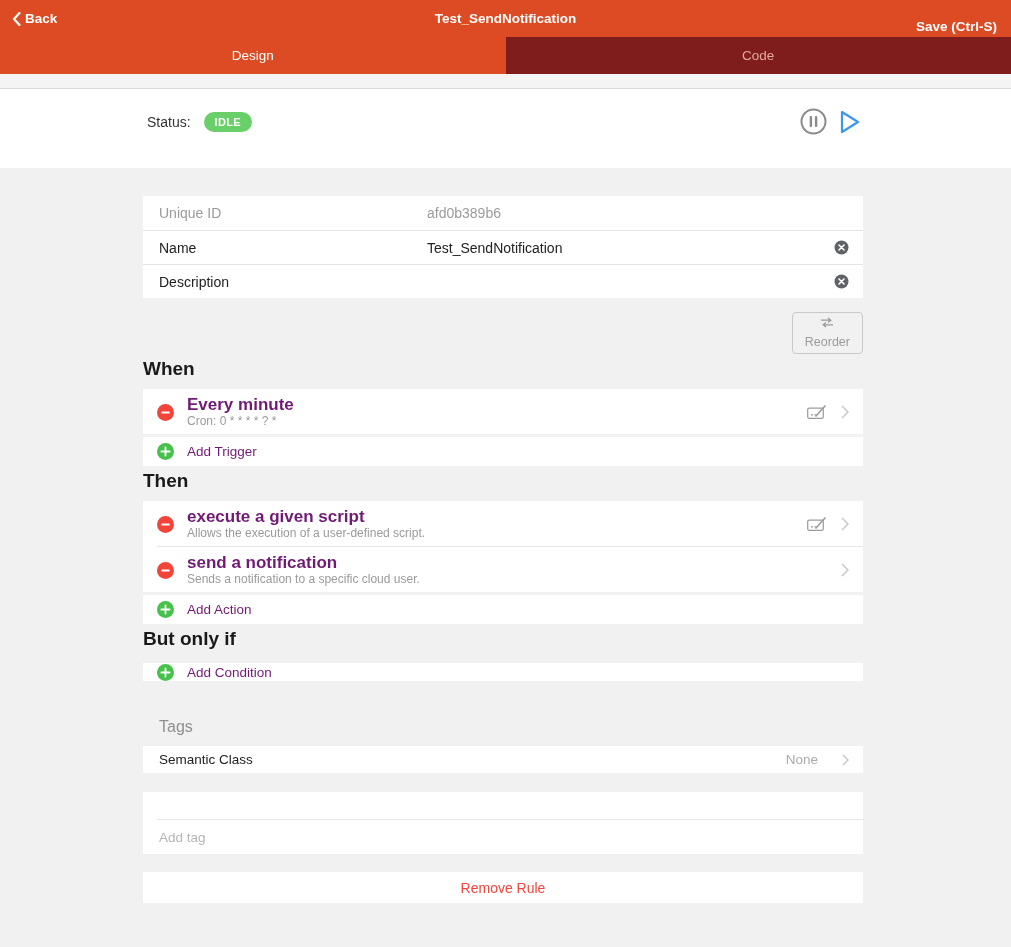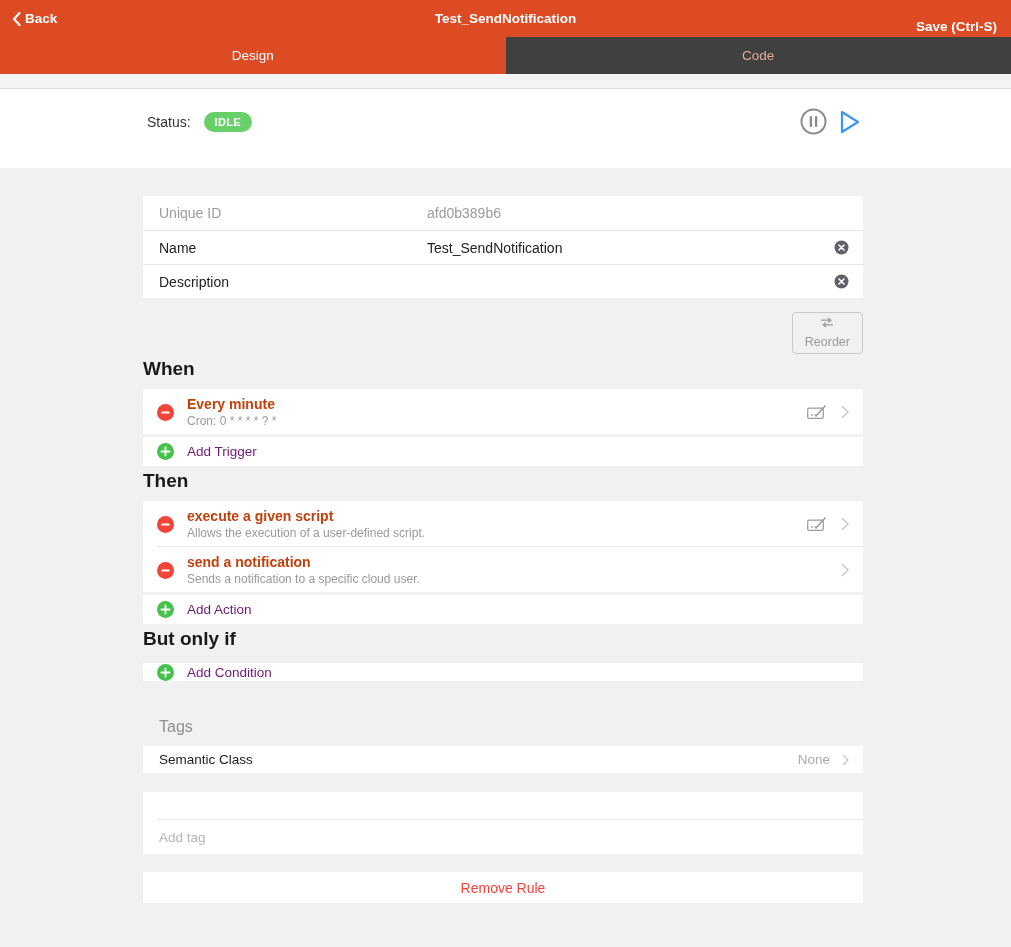--- a/index.html
+++ b/index.html
@@ -19,21 +19,21 @@
   .back { display: flex; align-items: center; gap: 4px; padding-left: 12px; cursor: pointer; text-align: center; }
   .topbar-title { position: absolute; left: 0; right: 0; text-align: center; pointer-events: none; }
   .save { margin-left: auto; padding-right: 14px; cursor: pointer; font-weight: 600; margin-top: 16px; }
   
   .tabs { display: flex; height: 37px; }
   .tab {
     flex: 1; display: flex; align-items: center; justify-content: center;
     font-size: 13.5px; cursor: pointer;
   }
   .tab.active { background: #dc4b23; color: #ffffff; }
-  .tab.inactive { background: #404040; color: #e5ab99; }
+  .tab.inactive { background: #7f1d1d; color: #e5ab99; }
   .substrip { height: 15px; background: #f4f4f4; border-bottom: 1px solid #d9d9d9; }
   
   .status-bar {
     background: #fff; height: 79px;
     display: flex; align-items: center;
     padding: 0 150px 14px 147px;
   }
   .status-label { font-size: 14px; color: #333; }
   .badge {
     margin-left: 13px; background: #69d069; color: #fff;
@@ -71,37 +71,37 @@
   .mt24 { margin-top: 24px; }
   .mt26 { margin-top: 26px; }
   
   .rule-row {
     display: flex; align-items: center;
     padding: 7px 14px 6px 14px; min-height: 42px; cursor: pointer;
   }
   .rule-divider { height: 1px; background: #e8e8e8; margin-left: 14px; }
   .rule-icon { flex-shrink: 0; margin-right: 13px; display: flex; }
   .rule-text { flex: 1; min-width: 0; }
-  .rule-title { font-size: 14px; font-weight: 700; color: #c2410c; line-height: 17px; }
+  .rule-title { font-size: 17px; font-weight: 700; color: #701a75; line-height: 17px; }
   .rule-subtitle { font-size: 12px; color: #9a9a9a; line-height: 14px; margin-top: 1px; }
   .rule-end { display: flex; align-items: center; gap: 14px; margin-left: 12px; }
   
   .add-row {
     display: flex; align-items: center; height: 29px;
     padding: 0 14px; margin-top: 3px; cursor: pointer;
   }
   .add-label { font-size: 13.5px; color: #701a75; margin-left: 13px; }
   
   .tags-label { font-size: 16px; color: #8f8f8f; margin: 37px 0 10px 16px; }
   .semantic-row {
     display: flex; align-items: center; height: 27px;
     padding: 0 14px 0 16px; cursor: pointer;
   }
   .semantic-label { font-size: 13.5px; color: #222; }
-  .semantic-value { margin-left: auto; display: flex; align-items: center; gap: 12px;
+  .semantic-value { margin-left: auto; display: flex; align-items: center; gap: 24px;
     font-size: 13.5px; color: #ababab; }
   .tags-card { margin-top: 19px; }
   .tag-empty-row { height: 27px; }
   .tag-input-row { height: 34px; display: flex; align-items: center; padding: 0 16px; }
   .tag-input {
     border: none; outline: none; width: 100%; font-size: 13.5px;
     font-family: inherit; color: #222; background: transparent;
   }
   .tag-input::placeholder { color: #b5b5b5; }
   

